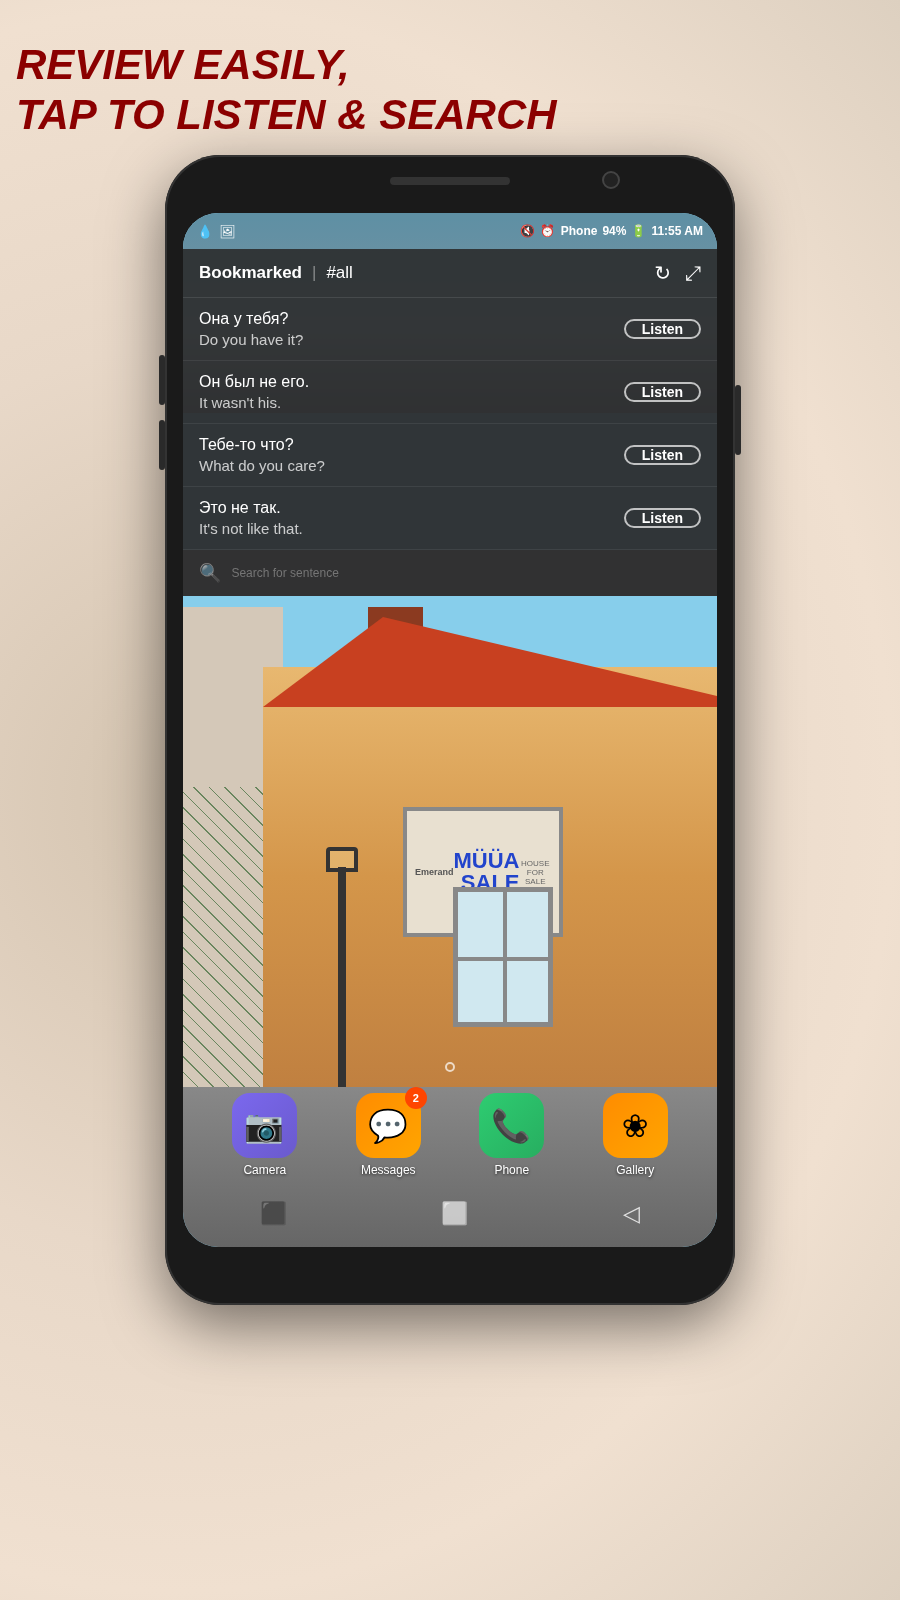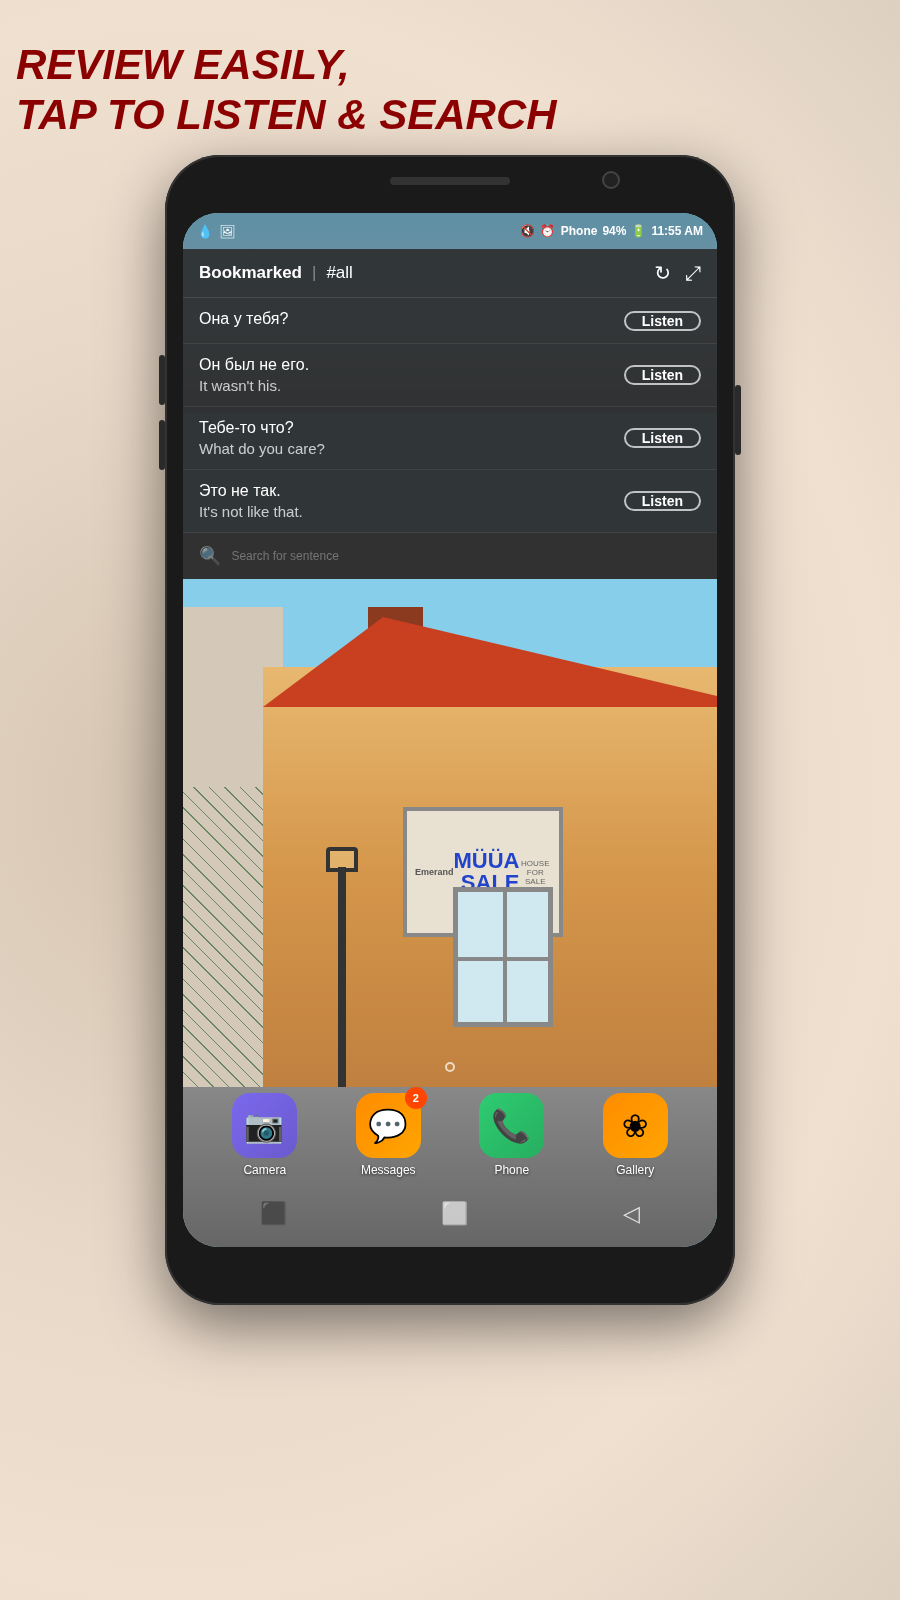--- a/index.html
+++ b/index.html
@@ -559,20 +559,21 @@
         <div class="panel-header-actions">
           <span class="header-icon-btn">↻</span>
           <span class="header-icon-btn">⤢</span>
         </div>
       </div>
 
       <div id="sentences-container">
           <div class="sentence-row">
       <div class="sentence-text">
         <div class="sentence-original">Она у тебя?</div>
+        <div class="sentence-translation">Do you have it?</div>
       </div>
       <button class="listen-btn">Listen</button>
     </div>
           <div class="sentence-row">
       <div class="sentence-text">
         <div class="sentence-original">Он был не его.</div>
         <div class="sentence-translation">It wasn't his.</div>
       </div>
       <button class="listen-btn">Listen</button>
     </div>

